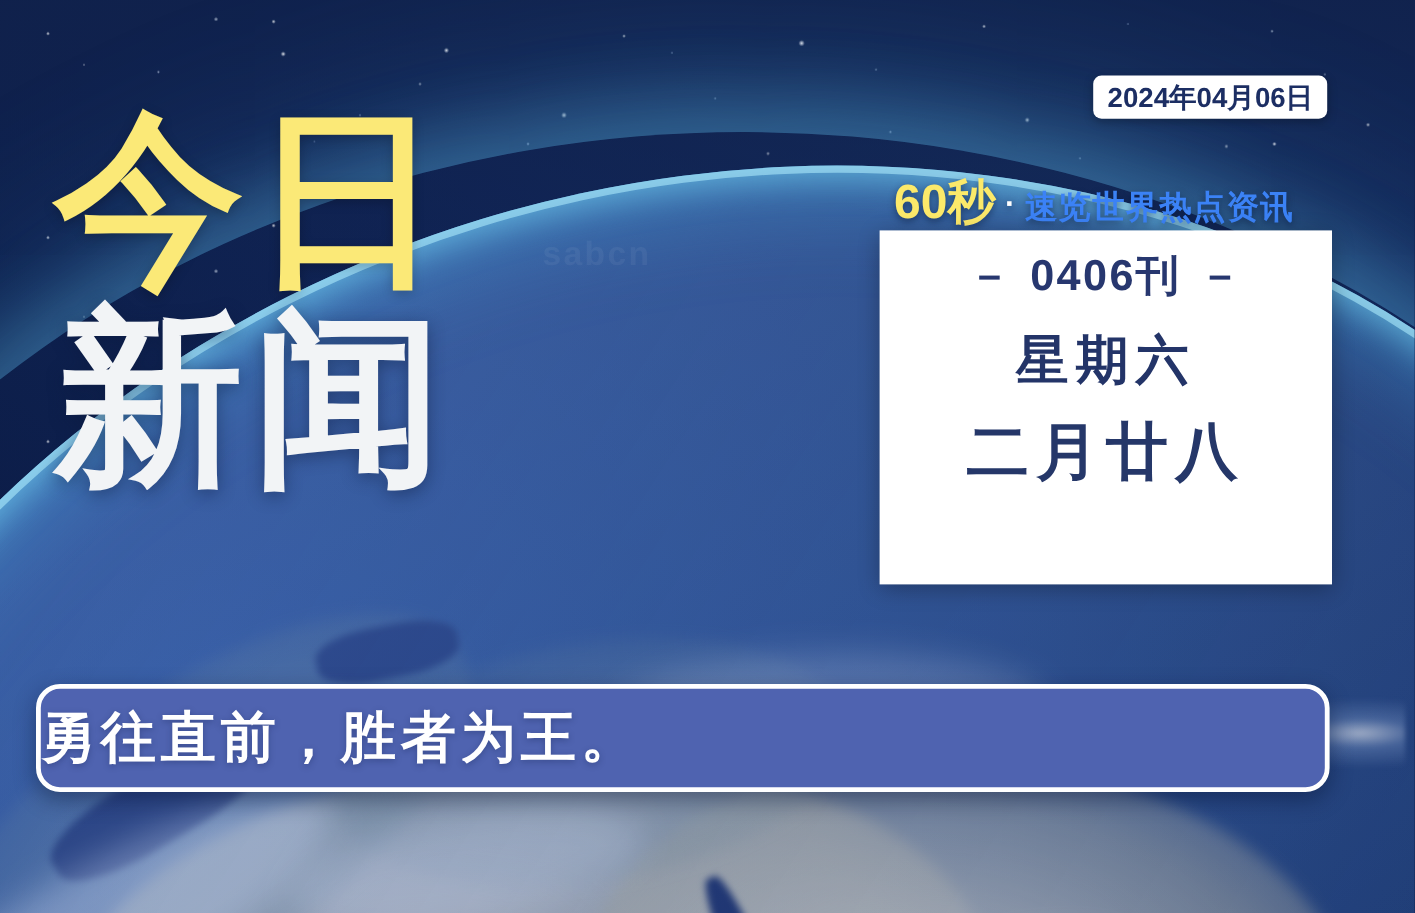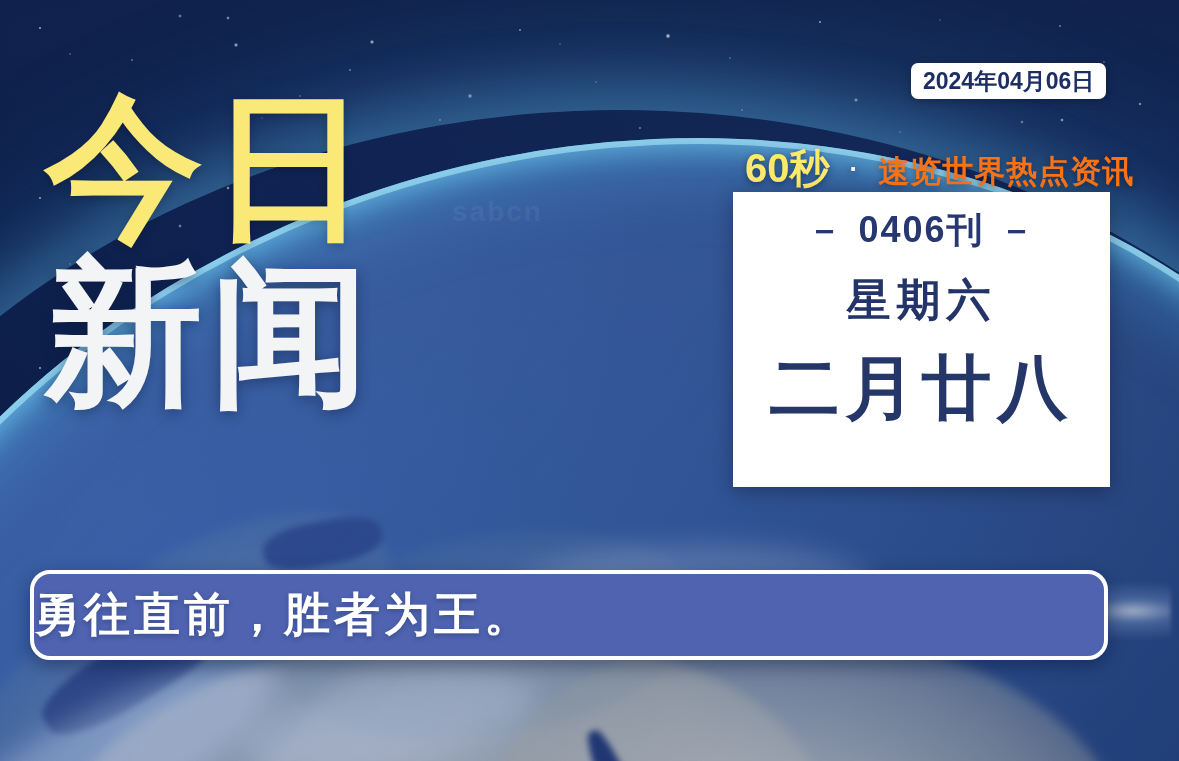--- a/index.html
+++ b/index.html
@@ -189,27 +189,27 @@
   .date-pill span{
     color:#1c2e63;
     font-size:23px;
     font-weight:700;
     letter-spacing:0px;
     white-space:nowrap;
   }
 
   .tagline{
     position:absolute; left:745px; top:141px;
-    display:flex; align-items:baseline; gap:16px;
+    display:flex; align-items:baseline; gap:4px;
     white-space:nowrap;
     text-shadow:0 2px 6px rgba(5,18,50,.5);
   }
   .tag-60{ color:#fce96a; font-size:40px; font-weight:700; letter-spacing:0px; }
   .tag-dot{ color:#ffffff; font-size:26px; font-weight:700; padding:0 4px; position:relative; top:-4px;}
-  .tag-rest{ color:#f97316; font-size:31px; font-weight:700; letter-spacing:1px; }
+  .tag-rest{ color:#3b82f6; font-size:27px; font-weight:700; letter-spacing:1px; }
 
   .info-card{
     position:absolute; left:733px; top:192px;
     width:377px; height:295px;
     background:#ffffff;
     box-shadow:0 4px 18px rgba(0,0,0,.30);
     display:flex; flex-direction:column;
     align-items:center;
     justify-content:flex-start;
     padding-top:14px;
@@ -227,21 +227,21 @@
     margin-top:16px;
     color:#233468;
     font-size:44px;
     font-weight:700;
     letter-spacing:6px;
     white-space:nowrap;
   }
   .lunar{
     margin-top:12px;
     color:#253769;
-    font-size:70px;
+    font-size:52px;
     font-weight:700;
     letter-spacing:6px;
     white-space:nowrap;
   }
 
   
   .slogan{
     position:absolute; left:30px; top:570px;
     width:1078px; height:90px;
     background:#4f63b0;

